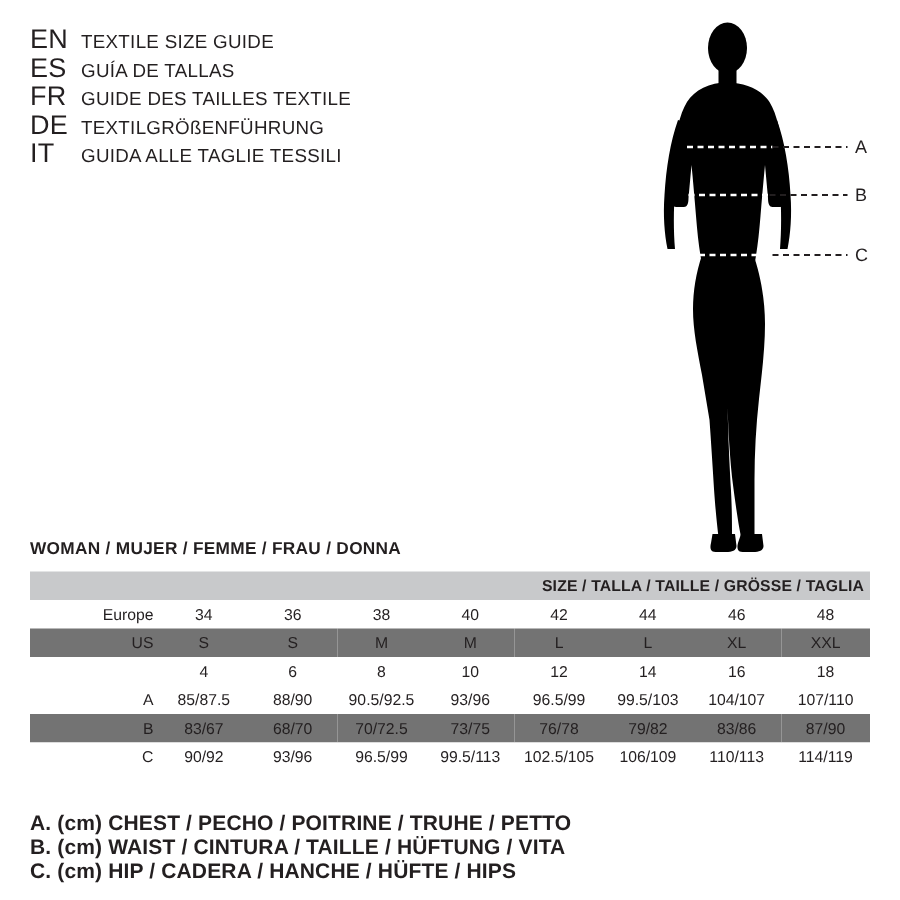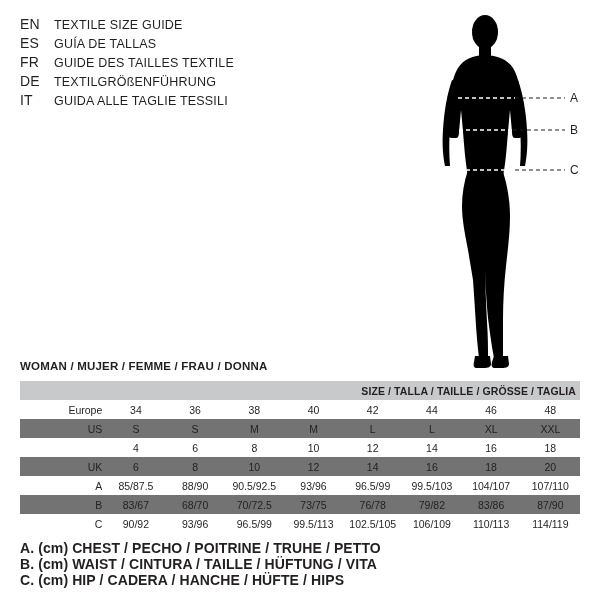--- a/index.html
+++ b/index.html
@@ -29,21 +29,21 @@
   .lang-row {
     display: flex;
     align-items: baseline;
     height: 19px;
     font-size: 12.5px;
     letter-spacing: 0.2px;
   }
   .lang-code {
     width: 34px;
     flex: 0 0 34px;
-    font-size: 14px;
+    font-size: 18px;
     color: #231f20;
   }
   .lang-text {
     font-size: 12.5px;
     color: #231f20;
   }
 
   
   .figure-wrap {
     position: absolute;
@@ -256,31 +256,20 @@
           <td class="val">4</td>
           <td class="val">6</td>
           <td class="val">8</td>
           <td class="val">10</td>
           <td class="val">12</td>
           <td class="val">14</td>
           <td class="val">16</td>
           <td class="val">18</td>
         </tr>
 
-        <tr class="row-alt">
-          <td class="label-col">UK</td>
-          <td class="val">6</td>
-          <td class="val">8</td>
-          <td class="val">10</td>
-          <td class="val">12</td>
-          <td class="val">14</td>
-          <td class="val">16</td>
-          <td class="val">18</td>
-          <td class="val">20</td>
-        </tr>
 
         <tr class="row-plain">
           <td class="label-col">A</td>
           <td class="val">85/87.5</td>
           <td class="val">88/90</td>
           <td class="val">90.5/92.5</td>
           <td class="val">93/96</td>
           <td class="val">96.5/99</td>
           <td class="val">99.5/103</td>
           <td class="val">104/107</td>

